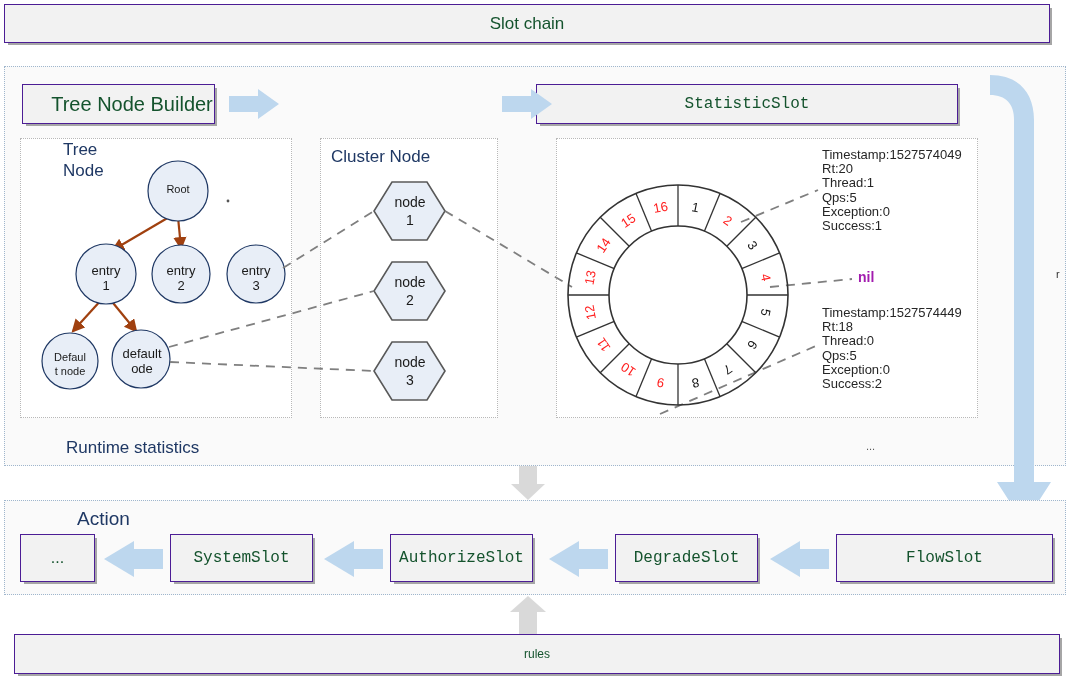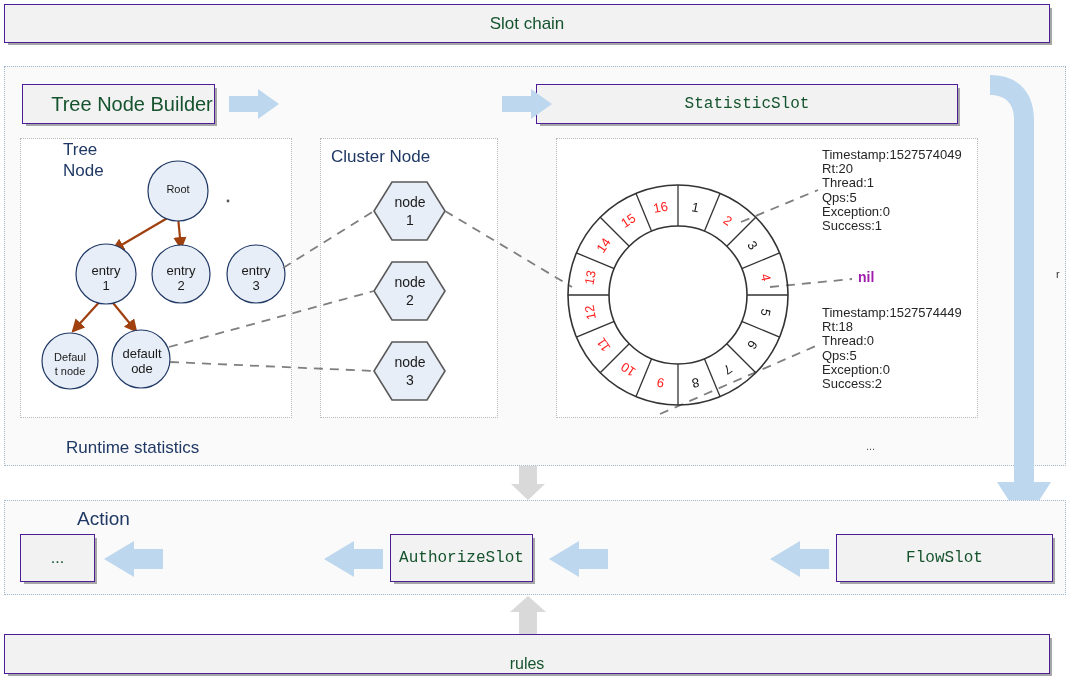--- a/index.html
+++ b/index.html
@@ -274,39 +274,45 @@
 Success:2</div>
   <div class="nil-label" style="left:858px; top:269px;">nil</div>
   <div class="tiny-note" style="left:1056px; top:268px; font-size:11px; color:#333;">r</div>
 
   <div class="dotpanel" style="left:4px; top:500px; width:1062px; height:95px;"></div>
   <div class="plain-label" style="left:33px; top:508px; font-size:19px;">Action</div>
 
   <div class="pbox" style="left:20px; top:534px; width:75px; height:48px; font-size:16px;">
     <span>...</span>
   </div>
+  <div class="pbox mono" style="left:170px; top:534px; width:143px; height:48px; font-size:16px;">
+    <span>SystemSlot</span>
+  </div>
   <div class="pbox mono" style="left:390px; top:534px; width:143px; height:48px; font-size:16px;">
     <span>AuthorizeSlot</span>
   </div>
+  <div class="pbox mono" style="left:615px; top:534px; width:143px; height:48px; font-size:16px;">
+    <span>DegradeSlot</span>
+  </div>
   <div class="pbox mono" style="left:836px; top:534px; width:217px; height:48px; font-size:16px;">
     <span>FlowSlot</span>
   </div>
 
   <svg class="layer" viewBox="0 0 1070 684">
     <g>
       <path d="M163,549 L134,549 L134,541 L104,559 L134,577 L134,569 L163,569 z" fill="#bdd7ee"></path>
     </g>
     <g>
       <path d="M383,549 L354,549 L354,541 L324,559 L354,577 L354,569 L383,569 z" fill="#bdd7ee"></path>
     </g>
     <g>
       <path d="M608,549 L579,549 L579,541 L549,559 L579,577 L579,569 L608,569 z" fill="#bdd7ee"></path>
     </g>
     <g>
       <path d="M829,549 L800,549 L800,541 L770,559 L800,577 L800,569 L829,569 z" fill="#bdd7ee"></path>
     </g>
   </svg>
 
-  <div class="pbox" style="left:4px; top:634px; width:1046px; height:40px; font-size:16px;align-items:flex-end;">
+  <div class="pbox" style="left:14px; top:634px; width:1046px; height:40px; font-size:12px;">
     <span>rules</span>
   </div>
 
 </div>
 
 </body></html>

